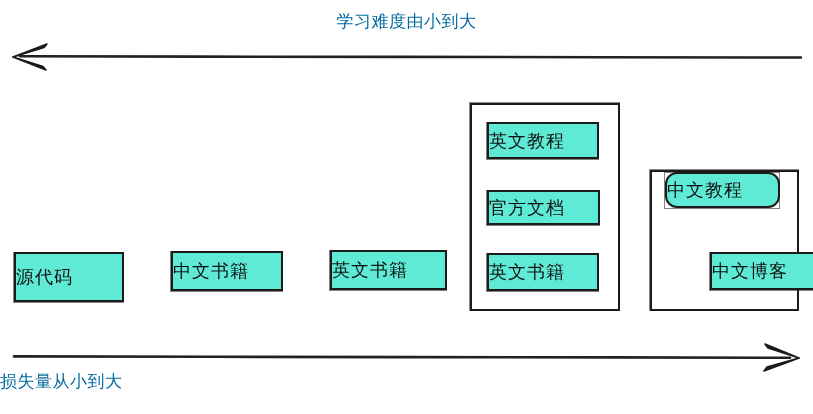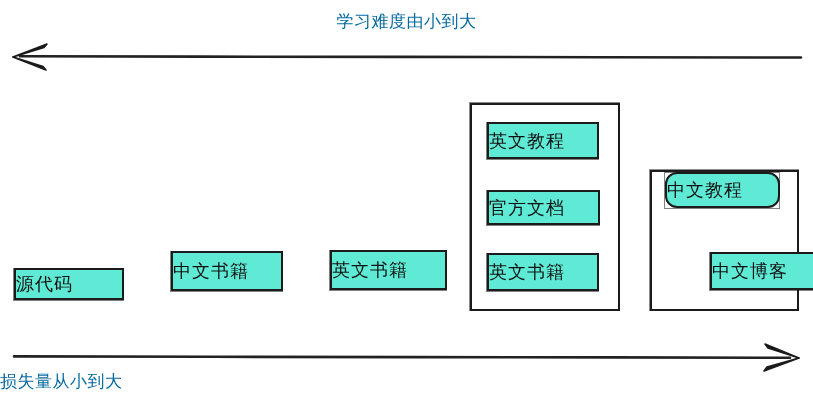--- a/index.html
+++ b/index.html
@@ -108,21 +108,21 @@
 
     <g>
       <path d="M14 356.4 L214 356.8 L414 357.1 L614 357.4 L790 357.8" stroke="#222" stroke-width="2.6" fill="none" stroke-linecap="round"></path>
       <path d="M799 358 L765 344 L768 348 Z" fill="#1a1a1a" stroke="#1a1a1a" stroke-width="1.6" stroke-linejoin="round"></path>
       <path d="M799 358 L764 371 L767 367 Z" fill="#1a1a1a" stroke="#1a1a1a" stroke-width="1.6" stroke-linejoin="round"></path>
     </g>
   </svg>
 
   <div class="axis-caption" id="top-caption">学习难度由小到大</div>
 
-  <div class="node" id="node-source-code" style="left:14px; top:268px; width:110px; height:32px;">
+  <div class="node" id="node-source-code" style="left:14px; top:252px; width:110px; height:50px;">
     <span class="node-label">源代码</span>
   </div>
 
   <div class="node" id="node-official-docs" style="left:171px; top:251px; width:112px; height:40px;">
     <span class="node-label">中文书籍</span>
   </div>
 
   <div class="node" id="node-english-books" style="left:330px; top:250px; width:117px; height:40px;">
     <span class="node-label">英文书籍</span>
   </div>

